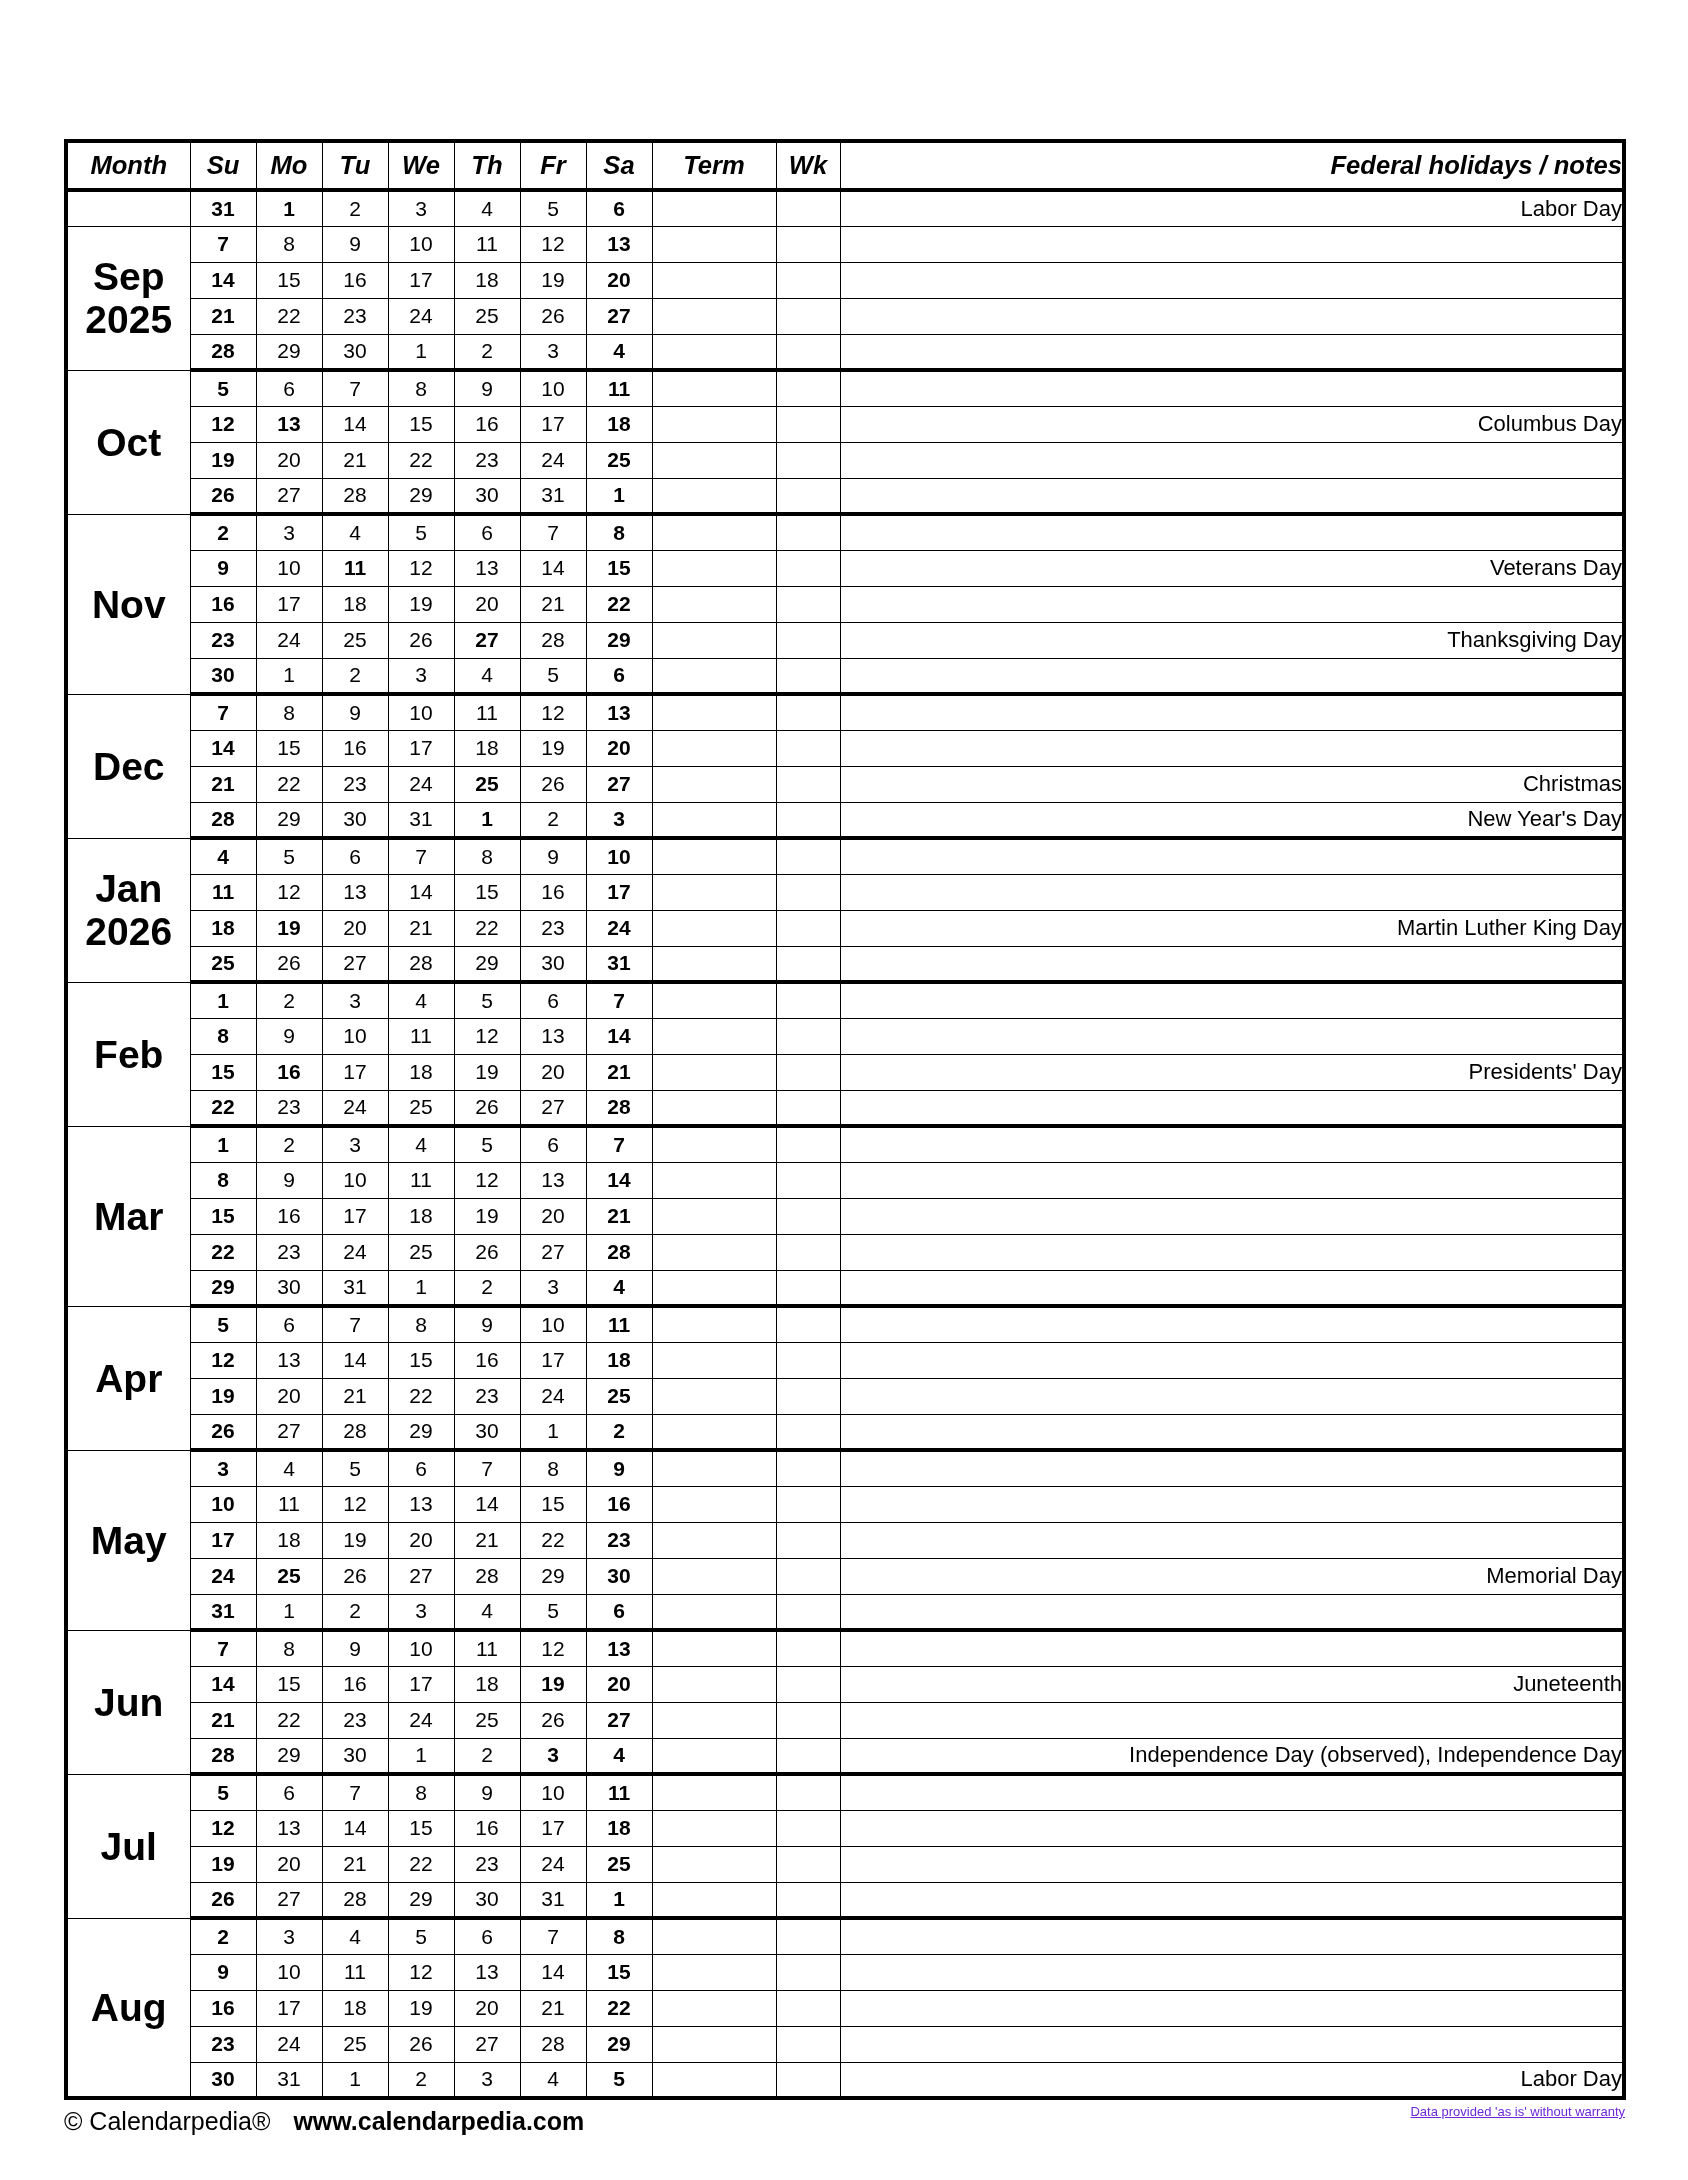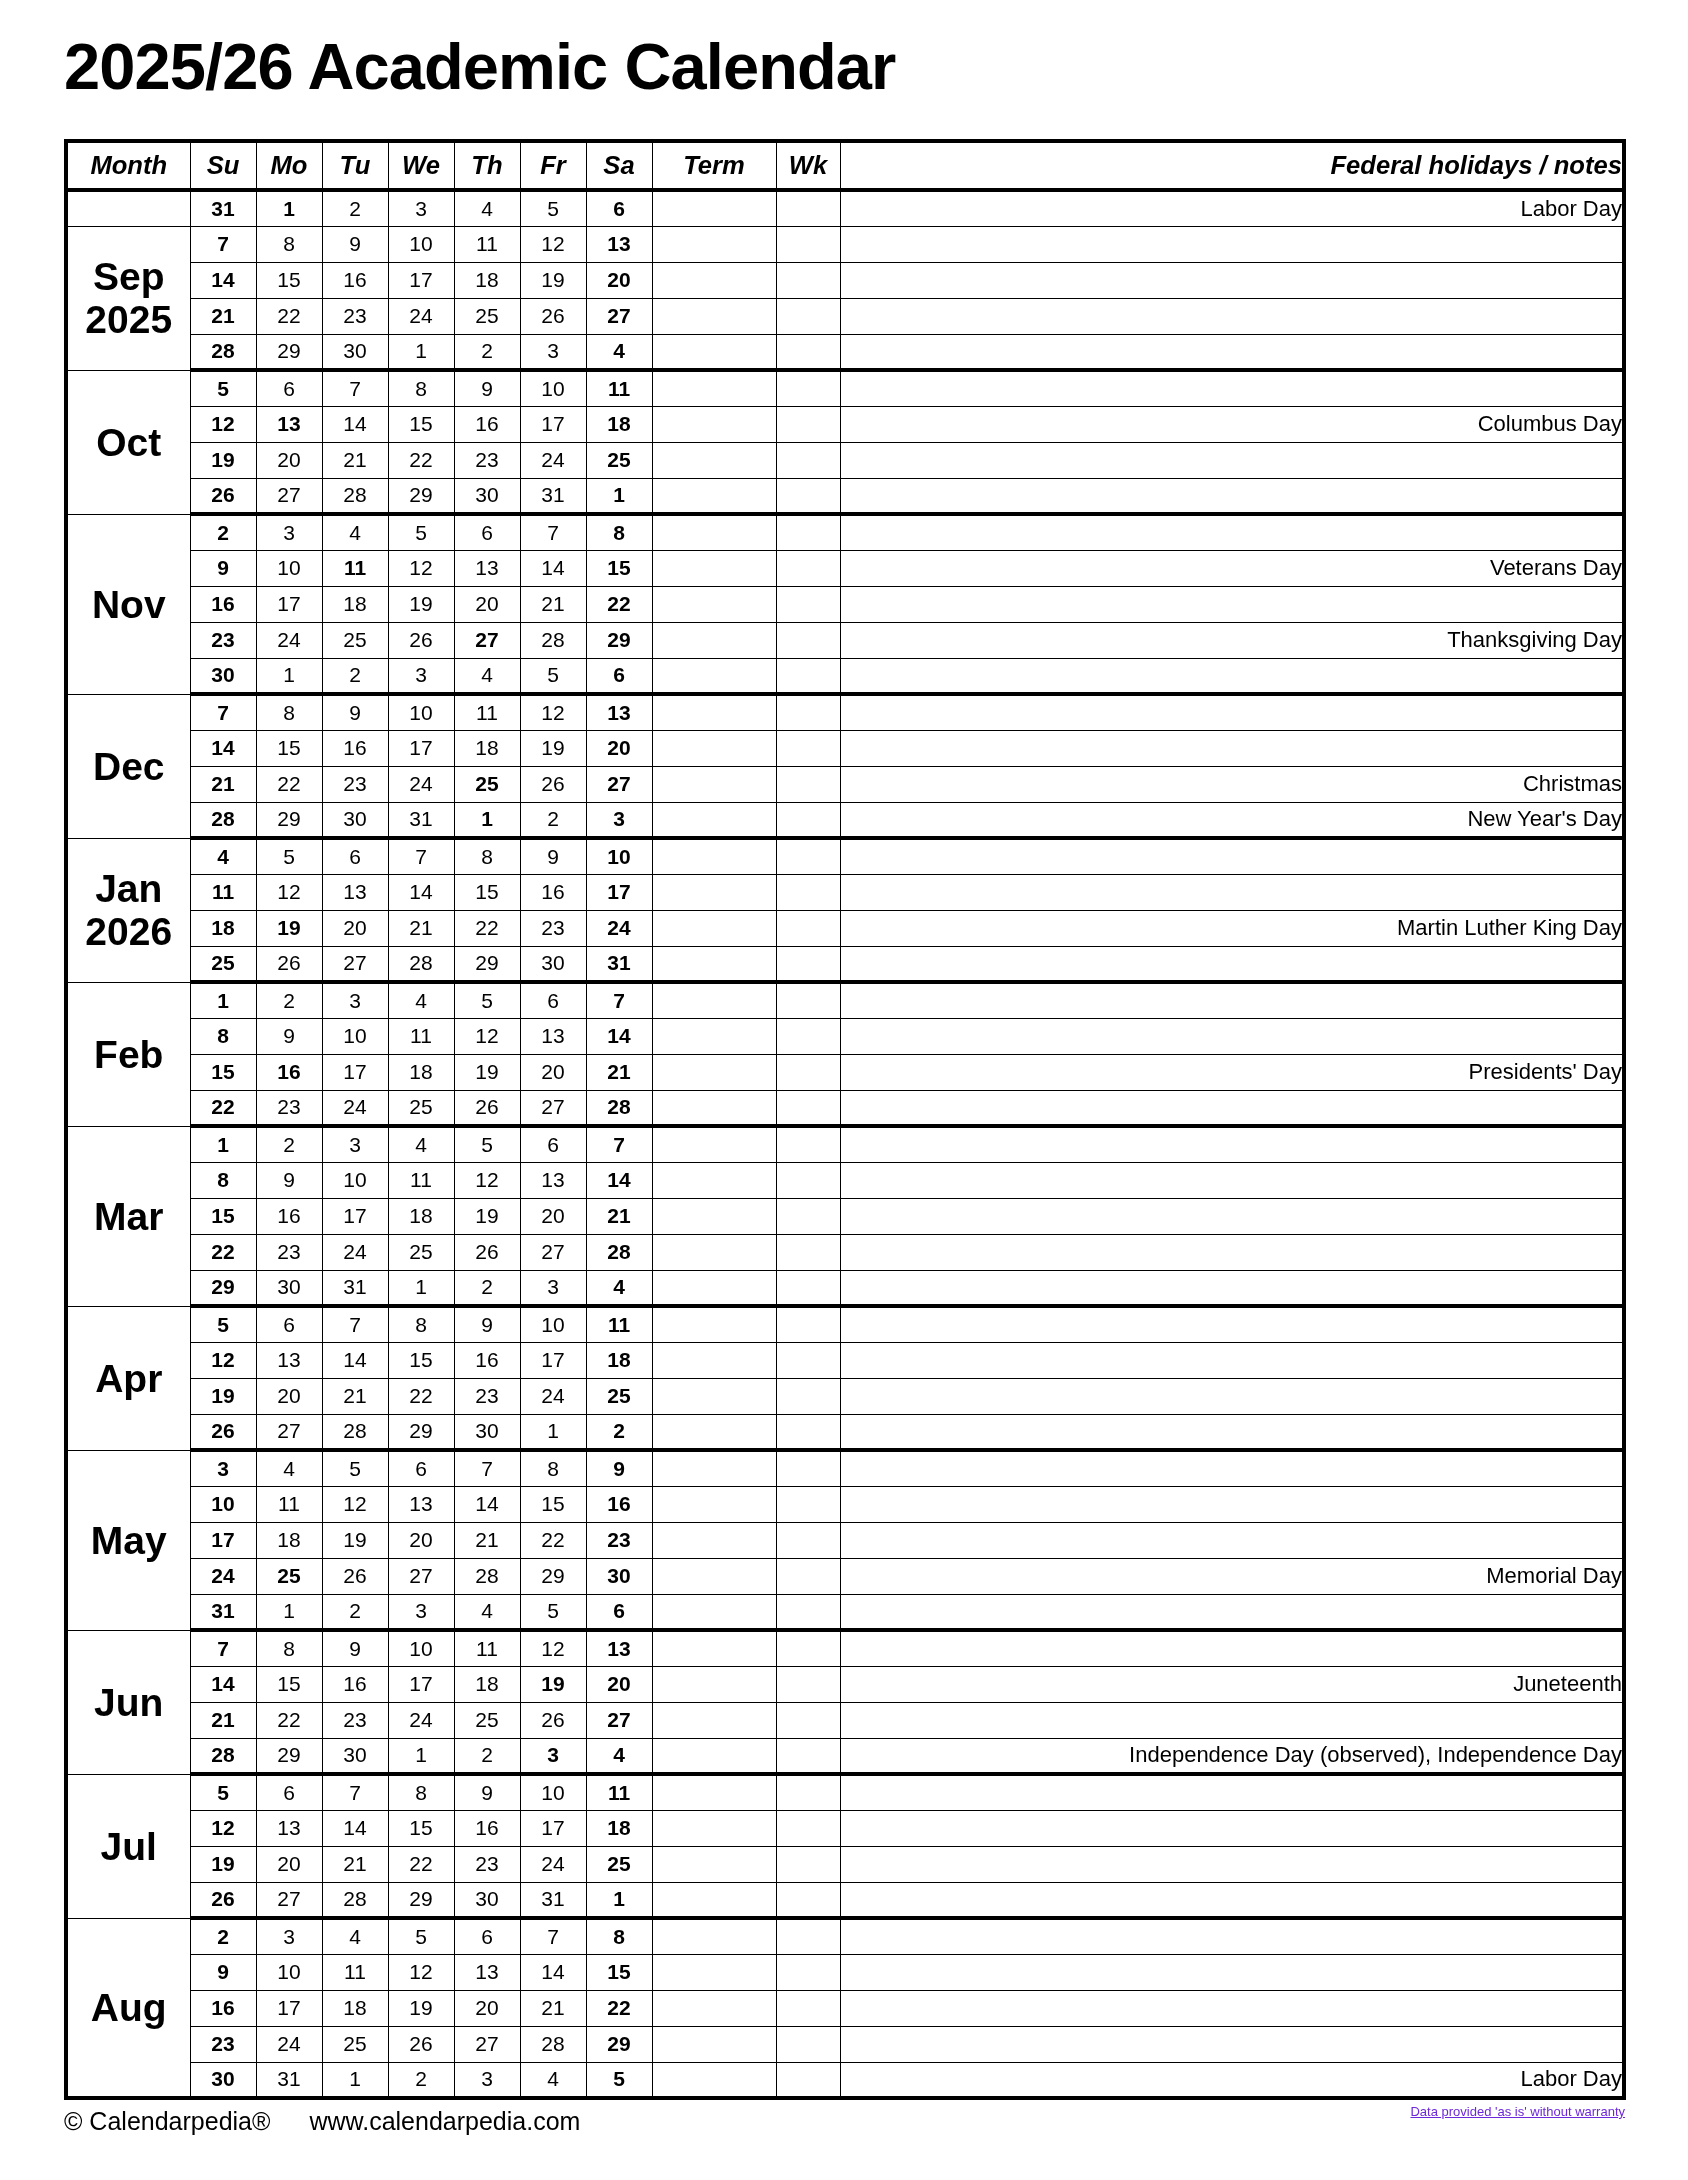--- a/index.html
+++ b/index.html
@@ -56,32 +56,31 @@
   
   td.mcell{font-weight:bold;font-size:39px;line-height:43px;}
   .mc-grey{background:#DCDCDC;}
   .mc-blue{background:#C7C7F1;}
   .mc-purple{background:#B98CF2;}
 
   .footer-left{
     position:absolute;left:64px;top:2107px;
     font-size:25px;color:#000;white-space:nowrap;
   }
-  .footer-left .site{margin-left:39px;}
+  .footer-left .site{margin-left:23px;font-weight:bold;}
   .footer-right{
     position:absolute;right:63px;top:2104px;
     font-size:13px;color:#6d28d9;white-space:nowrap;text-decoration:underline;
   }
 </style>
 </head>
 <body>
 
 <div class="page">
 
-  <h1 class="page-title">2025/26 Academic Calendar</h1>
 
 
   <table class="cal" id="calendar">
     <colgroup id="cal-cols">
         <col style="width: 124px;">
         <col style="width: 66px;">
         <col style="width: 66px;">
         <col style="width: 66px;">
         <col style="width: 66px;">
         <col style="width: 66px;">

